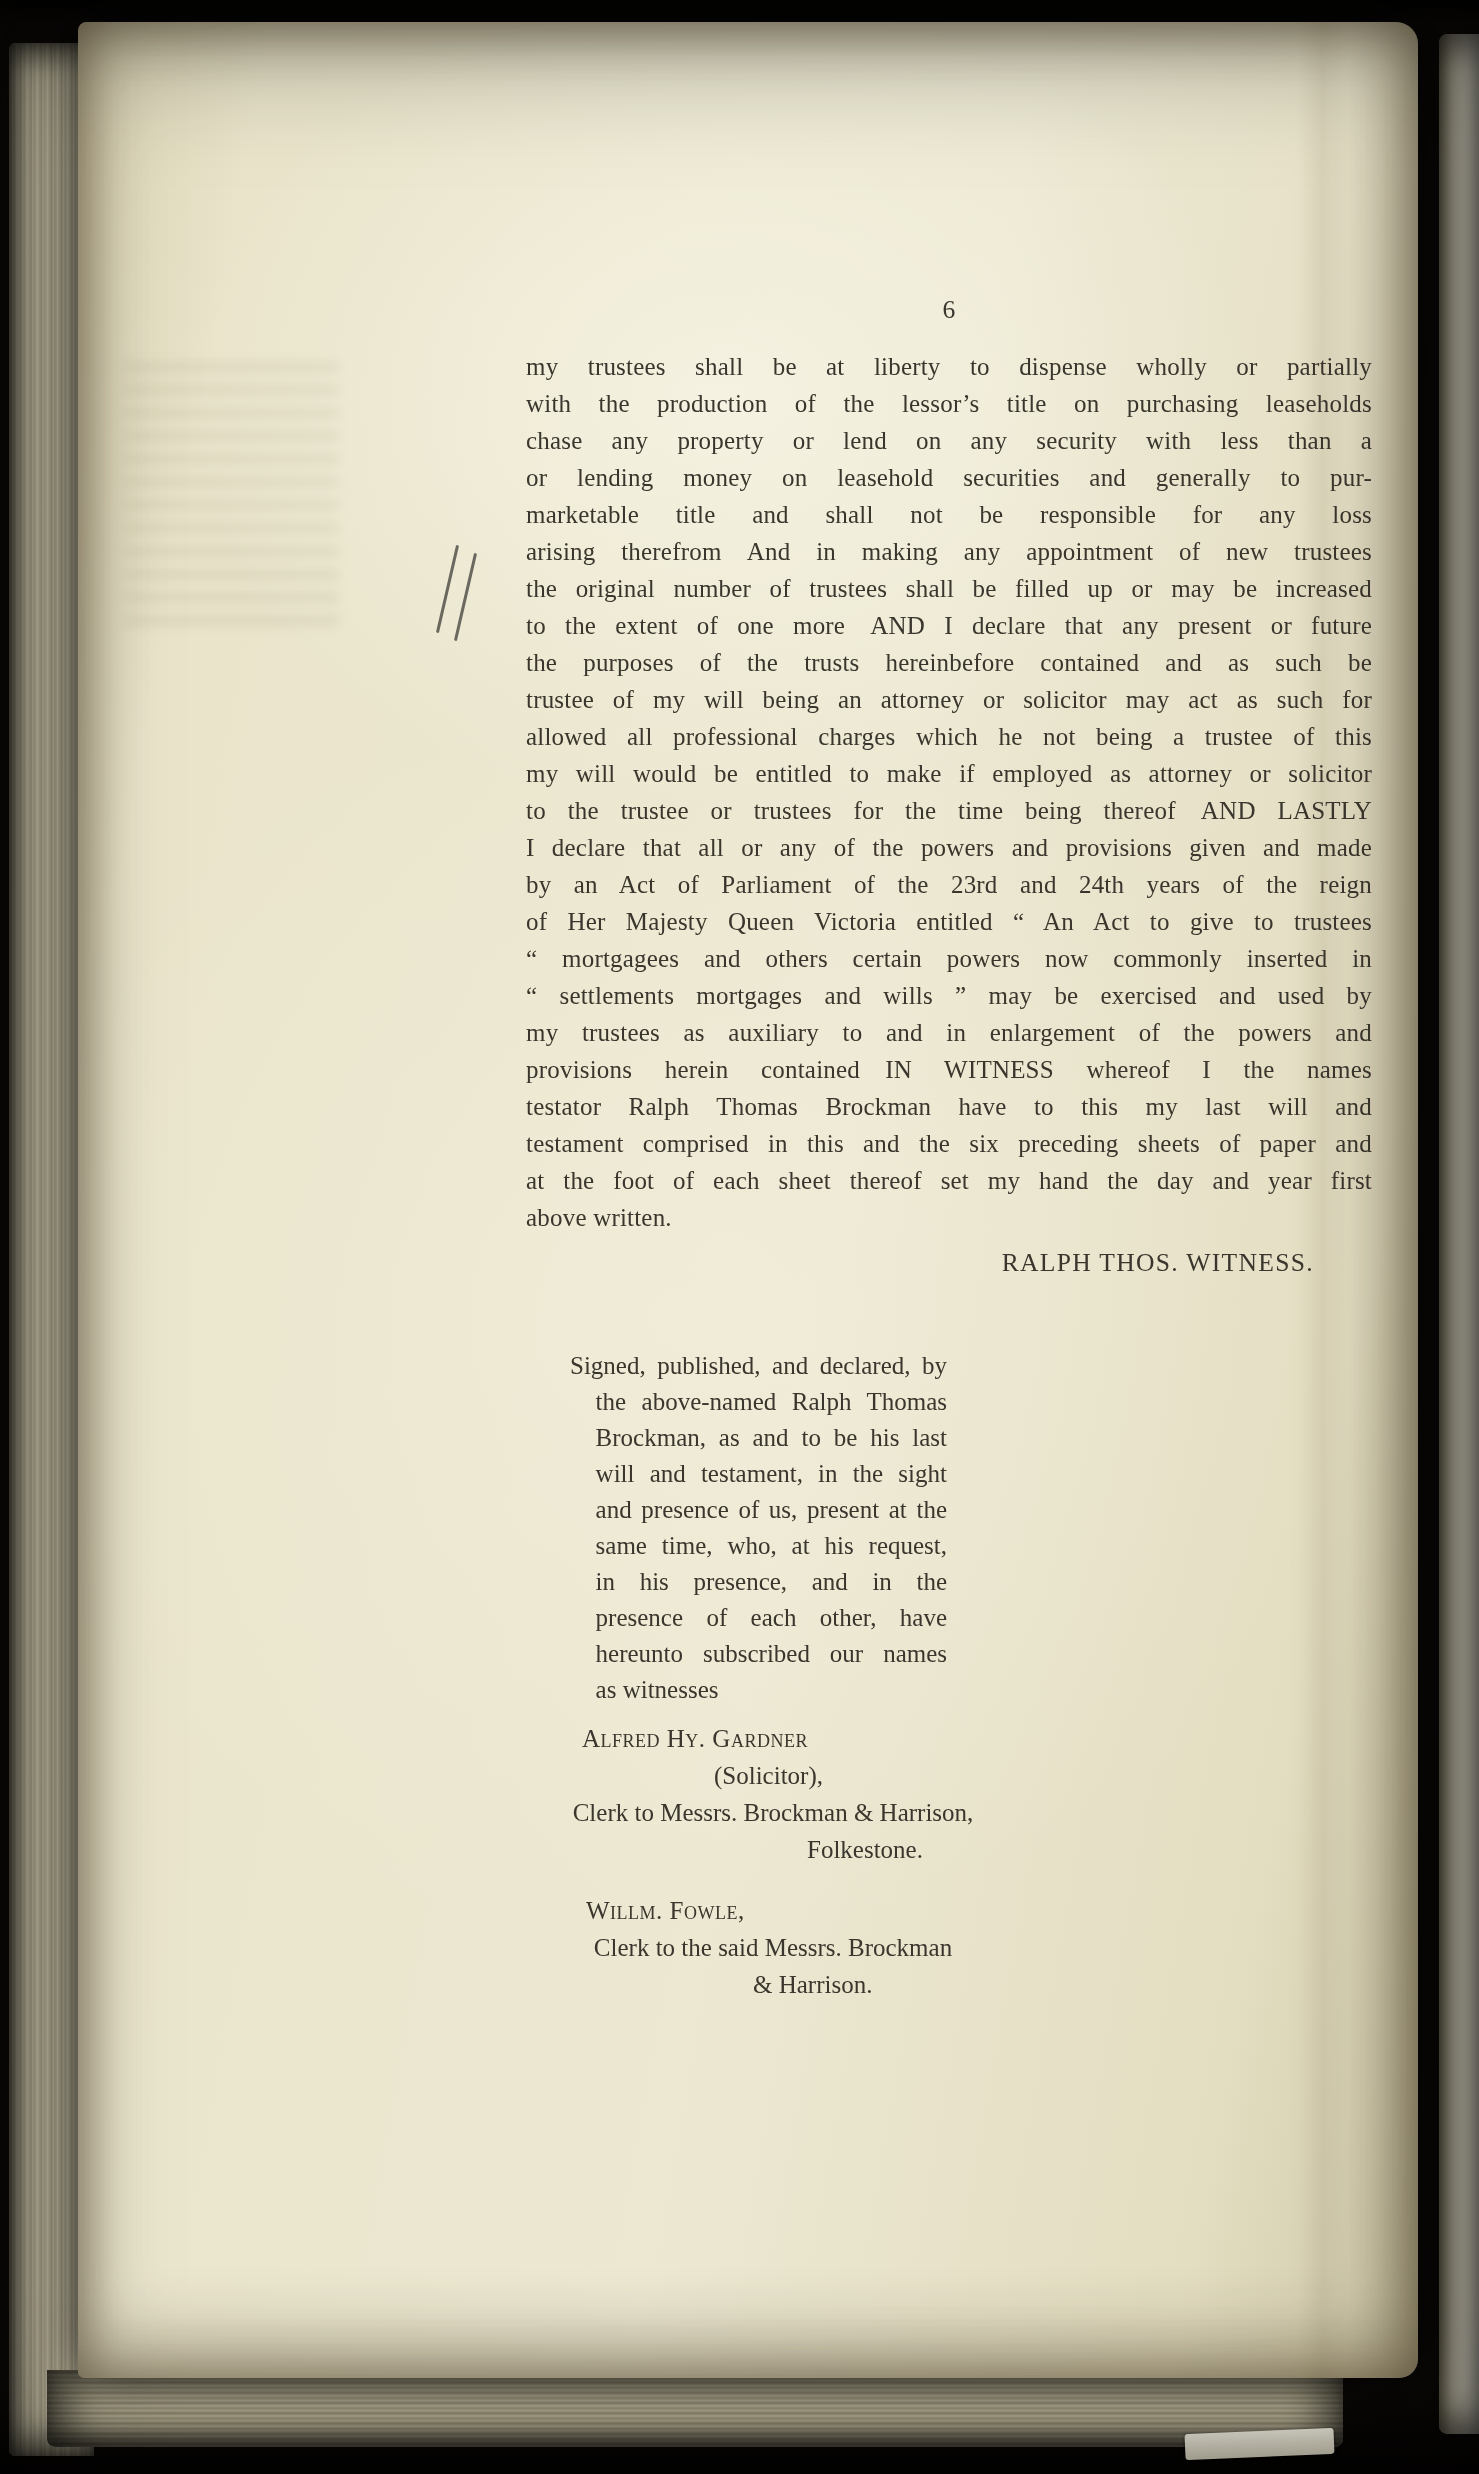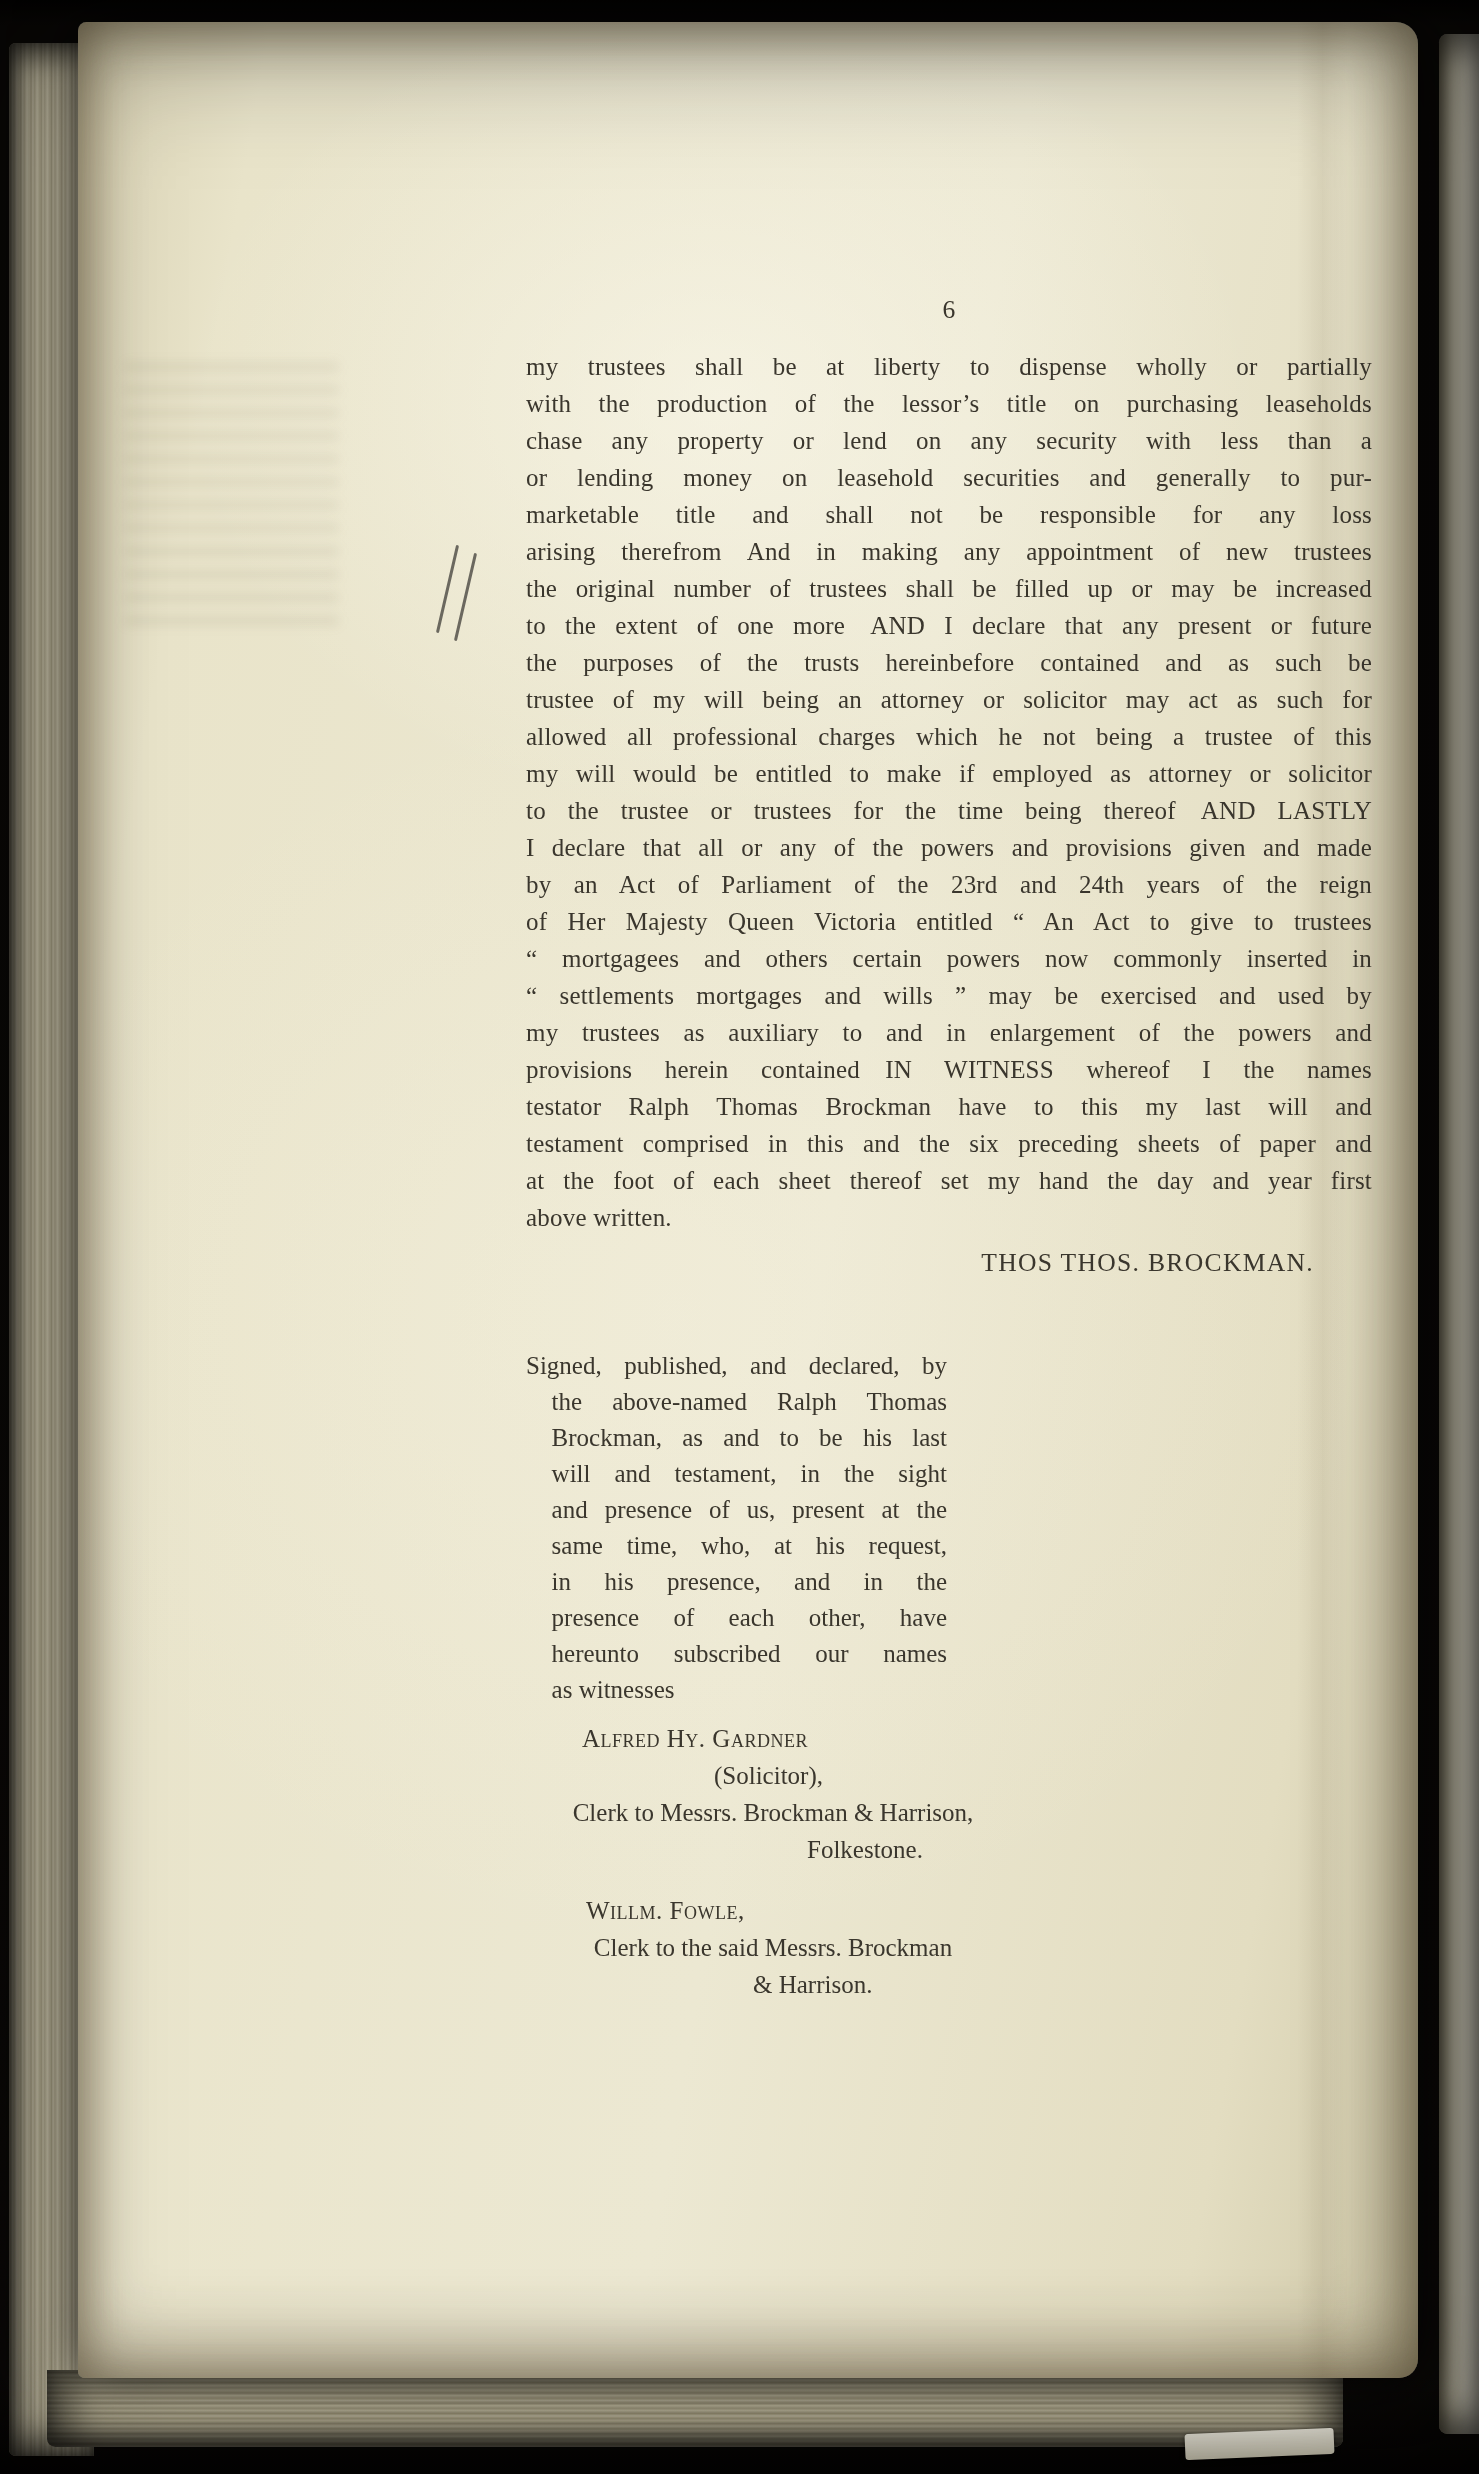--- a/index.html
+++ b/index.html
@@ -113,21 +113,21 @@
     font-size: 25.6px;
     letter-spacing: 1.3px;
   }
   .attestation {
     position: absolute;
     left: 448px; top: 1326px;
     width: 421px;
     font-size: 25px;
     line-height: 36px;
   }
-  .attestation .jline { padding-left: 25.6px; }
+  .attestation .jline { padding-left: 25.6px; margin-left: 44px; }
   .attestation .jline.first { padding-left: 0; }
   .witnesses {
     position: absolute;
     left: 448px; top: 1698px;
     width: 494px;
     font-size: 25px;
     line-height: 37px;
   }
   .w-name { padding-left: 56px; font-variant: small-caps; letter-spacing: 0.5px; }
   .w-title { padding-left: 188px; }
@@ -191,21 +191,21 @@
           <div class="jline">“ mortgagees and others certain powers now commonly inserted in</div>
           <div class="jline">“ settlements mortgages and wills ” may be exercised and used by</div>
           <div class="jline">my trustees as auxiliary to and in enlargement of the powers and</div>
           <div class="jline">provisions herein contained IN WITNESS whereof I the names</div>
           <div class="jline">testator Ralph Thomas Brockman have to this my last will and</div>
           <div class="jline">testament comprised in this and the six preceding sheets of paper and</div>
           <div class="jline">at the foot of each sheet thereof set my hand the day and year first</div>
           <div class="jline last">above written.</div>
         </div>
 
-      <div class="signature">THOS THOS. BROCKMAN.</div>
+      <div class="signature">RALPH THOS. WITNESS.</div>
 
       <div class="attestation">
           <div class="jline first">Signed, published, and declared, by</div>
           <div class="jline">the above-named Ralph Thomas</div>
           <div class="jline">Brockman, as and to be his last</div>
           <div class="jline">will and testament, in the sight</div>
           <div class="jline">and presence of us, present at the</div>
           <div class="jline">same time, who, at his request,</div>
           <div class="jline">in his presence, and in the</div>
           <div class="jline">presence of each other, have</div>

